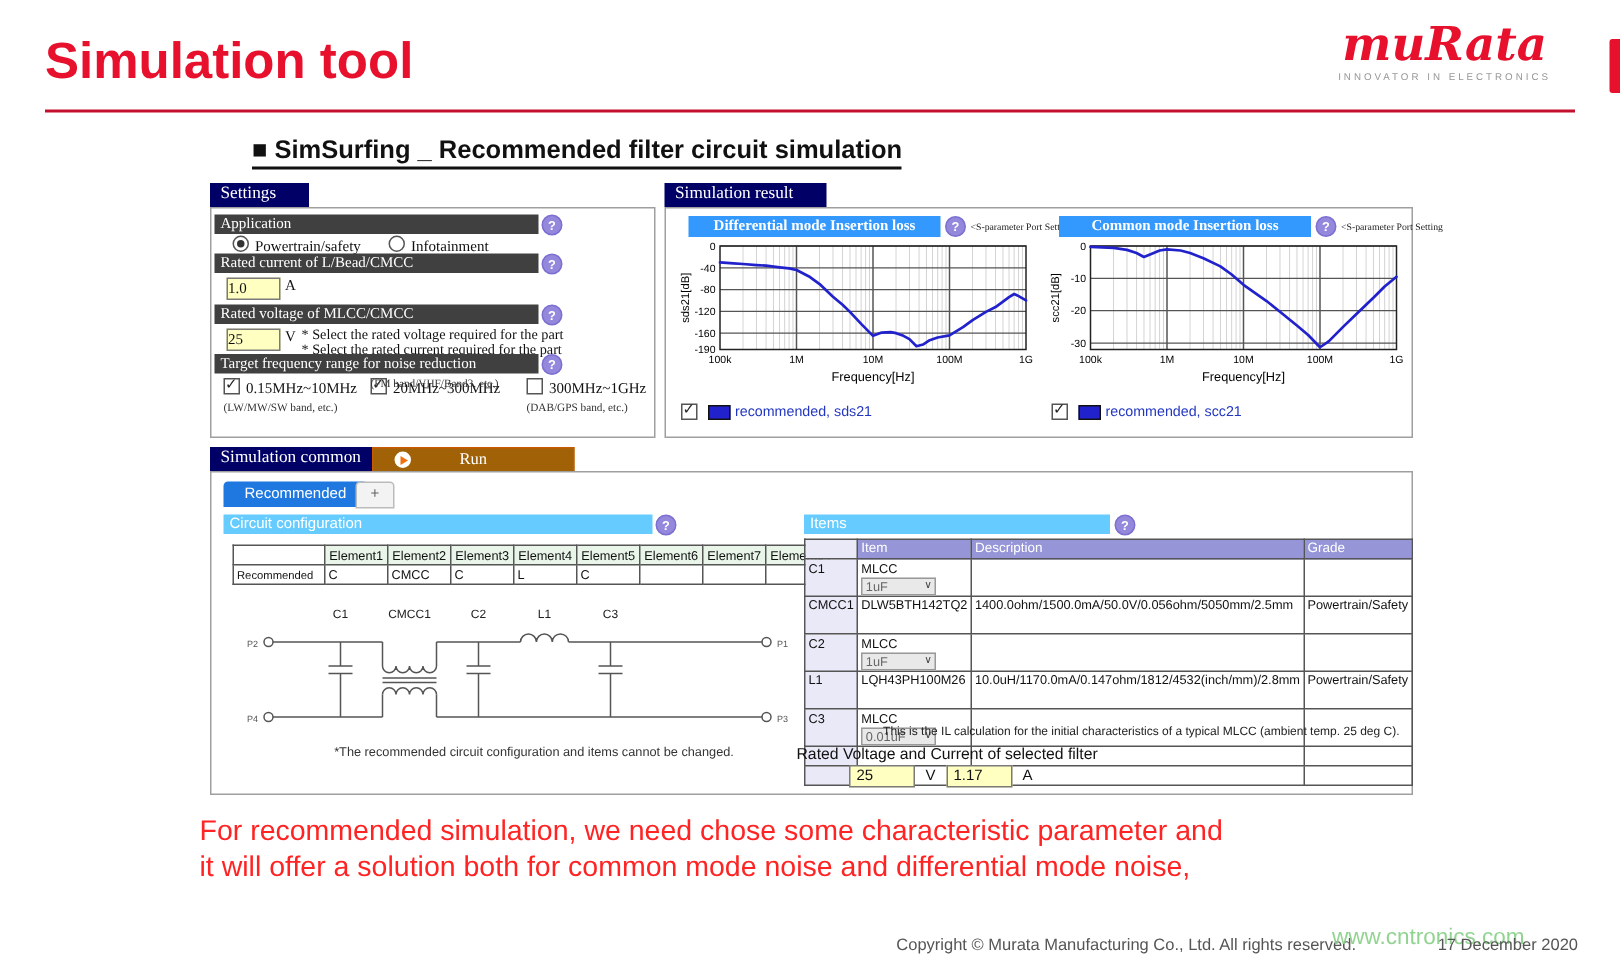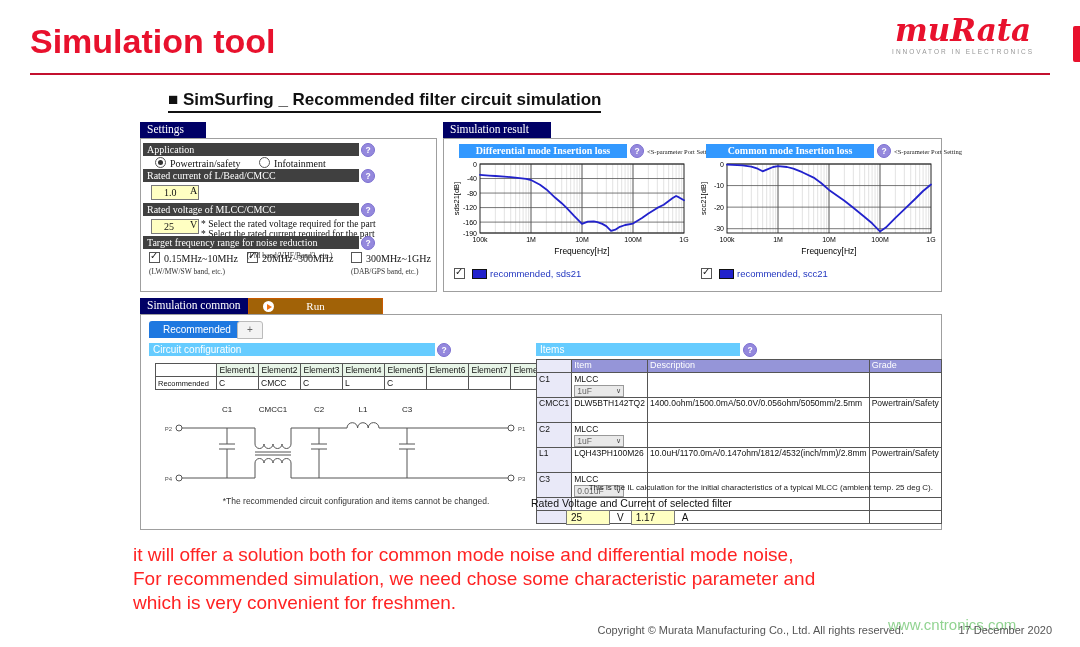--- a/index.html
+++ b/index.html
@@ -21,21 +21,21 @@
        font-family:"Liberation Serif",serif;font-size:11.5px;padding:0 22px 0 7px;}
   .panel{position:absolute;border:1px solid #9f9f9f;background:#fff;}
   .bluebar{position:absolute;height:13px;line-height:13px;background:#404040;color:#fff;
            font-family:"Liberation Serif",serif;font-size:10px;padding-left:4px;overflow:hidden;}
   .qicon{position:absolute;width:12px;height:12px;border-radius:50%;background:#9488dd;border:1px solid #7b6fd0;
          color:#fff;font-size:8.5px;font-weight:bold;text-align:center;line-height:12px;}
   .qicon::after{content:"?";}
   .qi-inline{position:relative;display:inline-block;flex:none;}
   .stext{position:absolute;font-family:"Liberation Serif",serif;font-size:10px;color:#111;white-space:nowrap;}
   .yin{position:absolute;width:34px;height:13px;background:#ffffc2;border:1px solid #7a7a7a;
-       font-family:"Liberation Serif",serif;font-size:10px;line-height:13px;padding-left:12px;}
+       font-family:"Liberation Serif",serif;font-size:10px;line-height:13px;padding-left:0;}
   .radio{display:inline-block;width:9px;height:9px;border:1px solid #555;border-radius:50%;
          position:relative;vertical-align:-1px;background:#fff;margin-right:4px;}
   .radio.on::after{content:"";position:absolute;left:2px;top:2px;right:2px;bottom:2px;background:#333;border-radius:50%;}
   .cb{display:inline-block;width:9px;height:9px;border:1px solid #555;position:relative;
       vertical-align:-1px;background:#fff;margin-right:4px;}
   .cb.on::after{content:"✓";position:absolute;left:0;top:-3px;font-size:10px;color:#222;}
 
   
   .settings-box{left:140px;top:138px;width:295px;height:152px;}
   .settings-tab{left:140px;top:122px;}
@@ -448,21 +448,20 @@
     <div class="rated-label">Rated Voltage and Current of selected filter</div>
     <div class="rated-row">
       <span class="ybox">25</span>
       <span>V</span>
       <span class="ybox">1.17</span>
       <span>A</span>
     </div>
   </div>
 
   <div class="note-red">
+    <div>For recommended simulation, we need chose some characteristic parameter and</div>
     <div>it will offer a solution both for common mode noise and differential mode noise,</div>
-    <div>For recommended simulation, we need chose some characteristic parameter and</div>
-    <div>which is very convenient for freshmen.</div>
   </div>
 
   <div class="copyright">Copyright © Murata Manufacturing Co., Ltd. All rights reserved.</div>
   <div class="watermark">www.cntronics.com</div>
   <div class="date">17 December 2020</div>
 </div>
 
 </body></html>

